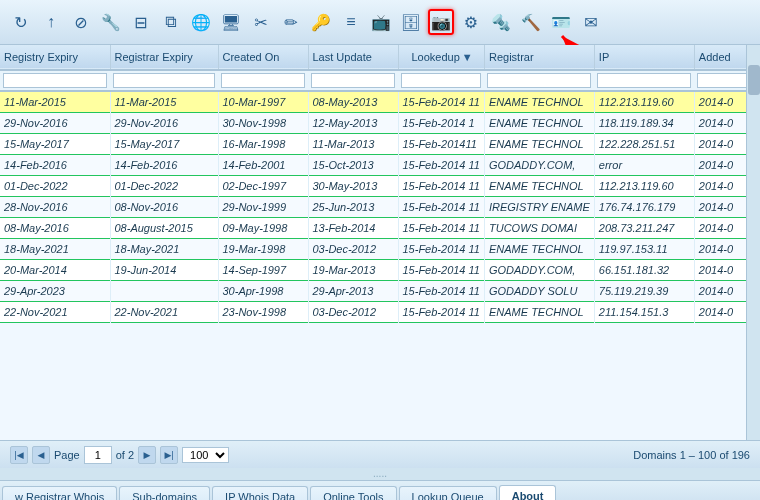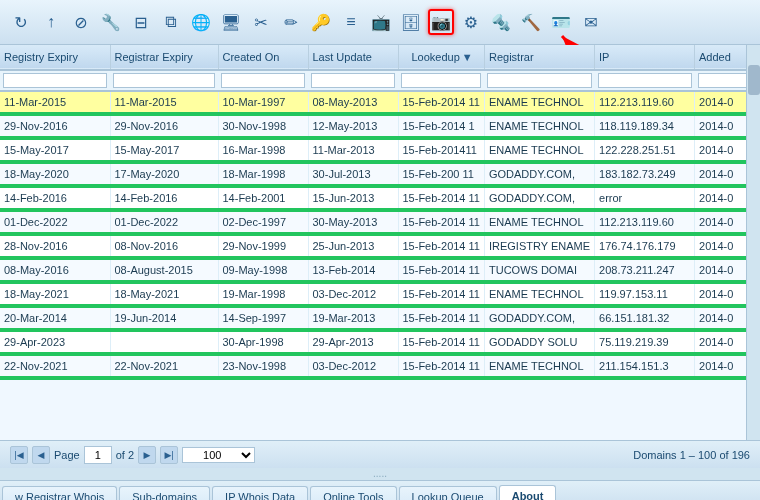--- a/index.html
+++ b/index.html
@@ -79,21 +79,22 @@
     .filter-row input {
       width: 100%;
       font-size: 10px;
       border: 1px solid #aac4d8;
       padding: 1px 2px;
       background: white;
     }
 
     .data-table tbody tr {
       background: white;
-      border-bottom: 4px solid #22c55e;
+      border-bottom: 1px solid #22c55e;
+      font-style: italic;
     }
     .data-table tbody tr:nth-child(even) { background: #f5faff; }
     .data-table tbody tr.highlighted-row { background: #ffffa0; }
 
     .data-table tbody td {
       padding: 4px 4px;
       white-space: nowrap;
       color: #1a3a50;
       border-right: 1px solid #ddeef8;
       overflow: hidden;
@@ -152,21 +153,21 @@
       border: 1px solid #aac4d8;
       text-align: center;
       font-size: 11px;
       background: white;
     }
     .page-size-select {
       height: 16px;
       border: 1px solid #aac4d8;
       font-size: 11px;
       background: white;
-      padding: 0 16px;
+      padding: 0 3px;
     }
 
     
     .dots-row {
       height: 12px;
       background: #d0e4f0;
       text-align: center;
       font-size: 10px;
       color: #8aacbf;
       line-height: 12px;
@@ -290,34 +291,24 @@
             <td>15-May-2017</td>
             <td>15-May-2017</td>
             <td>16-Mar-1998</td>
             <td>11-Mar-2013</td>
             <td>15-Feb-201411</td>
             <td>ENAME TECHNOL</td>
             <td>122.228.251.51</td>
             <td>2014-0</td>
           </tr>
           <tr>
-            <td>18-May-2020</td>
-            <td>17-May-2020</td>
-            <td>18-Mar-1998</td>
-            <td>30-Jul-2013</td>
-            <td>15-Feb-200 11</td>
-            <td>GODADDY.COM,</td>
-            <td>183.182.73.249</td>
-            <td>2014-0</td>
-          </tr>
-          <tr>
             <td>14-Feb-2016</td>
             <td>14-Feb-2016</td>
             <td>14-Feb-2001</td>
-            <td>15-Jun-2013</td>
+            <td>15-Oct-2013</td>
             <td>15-Feb-2014 11</td>
             <td>GODADDY.COM,</td>
             <td>error</td>
             <td>2014-0</td>
           </tr>
           <tr>
             <td>01-Dec-2022</td>
             <td>01-Dec-2022</td>
             <td>02-Dec-1997</td>
             <td>30-May-2013</td>

